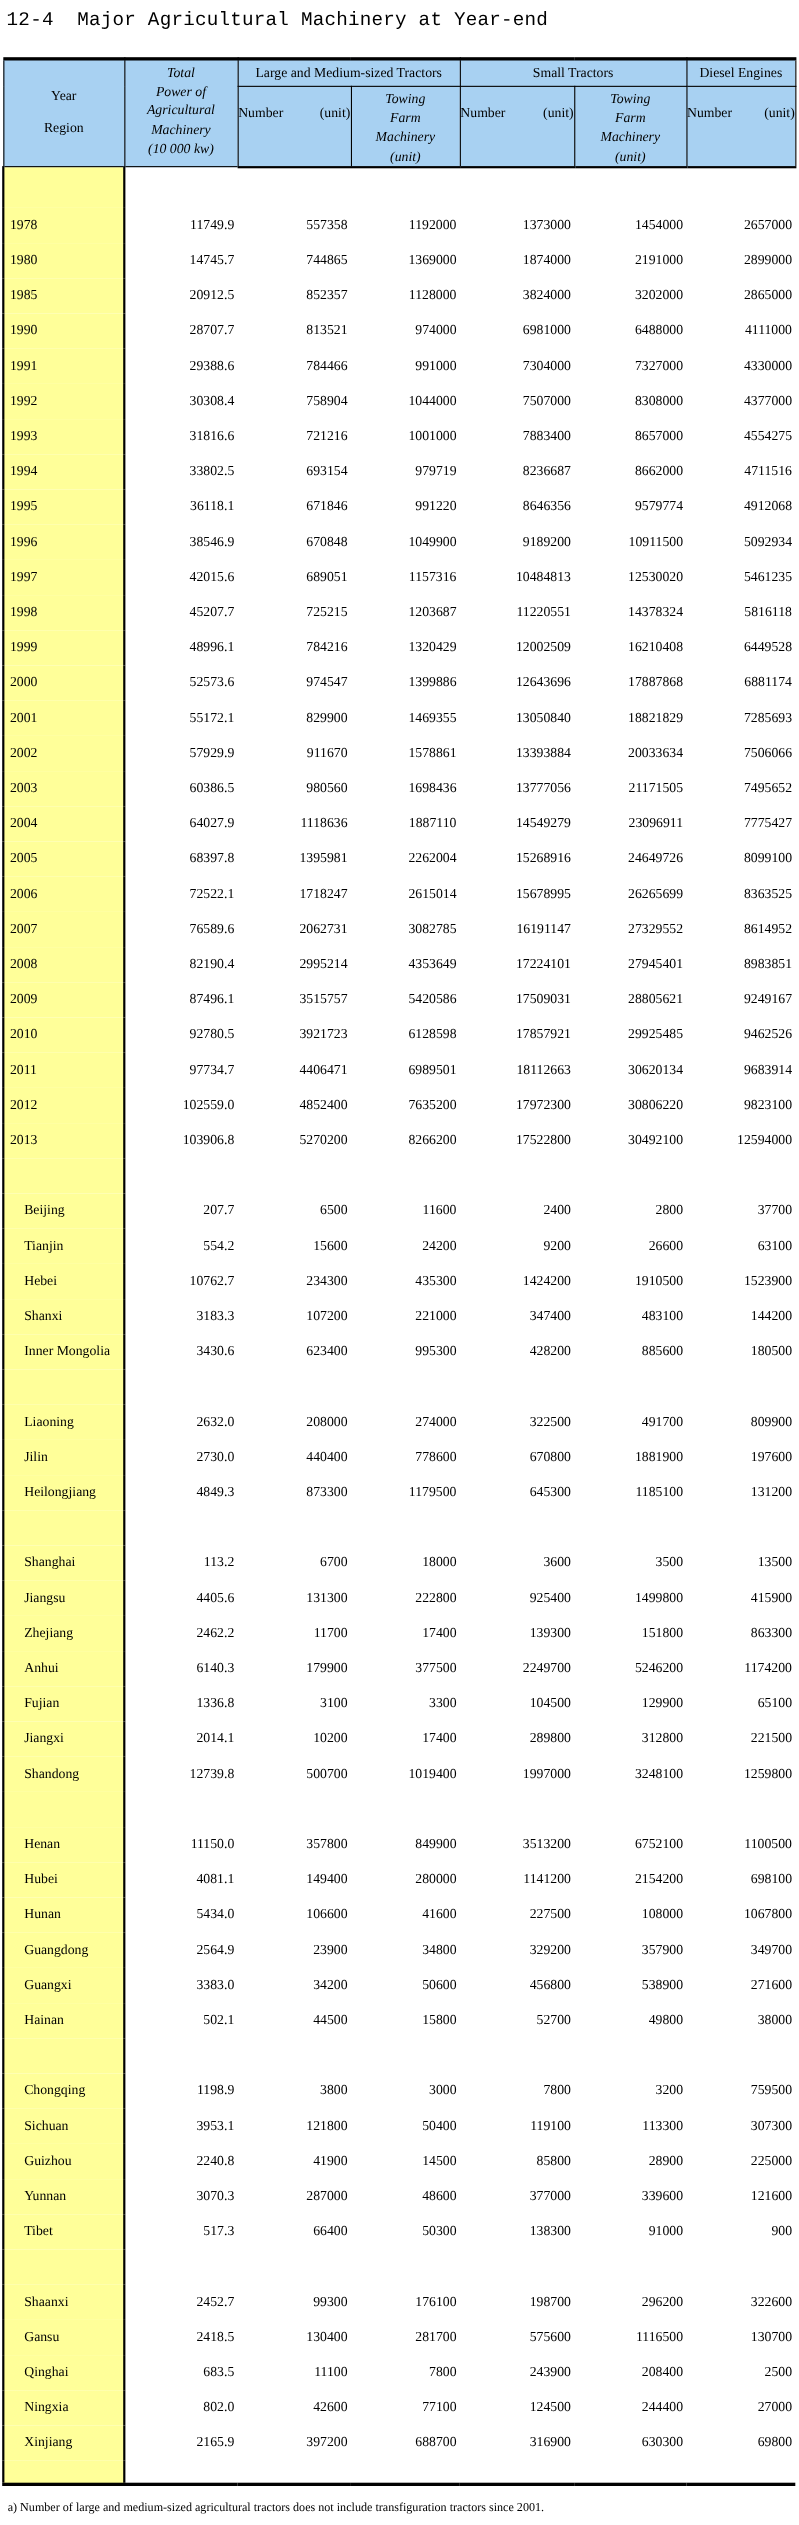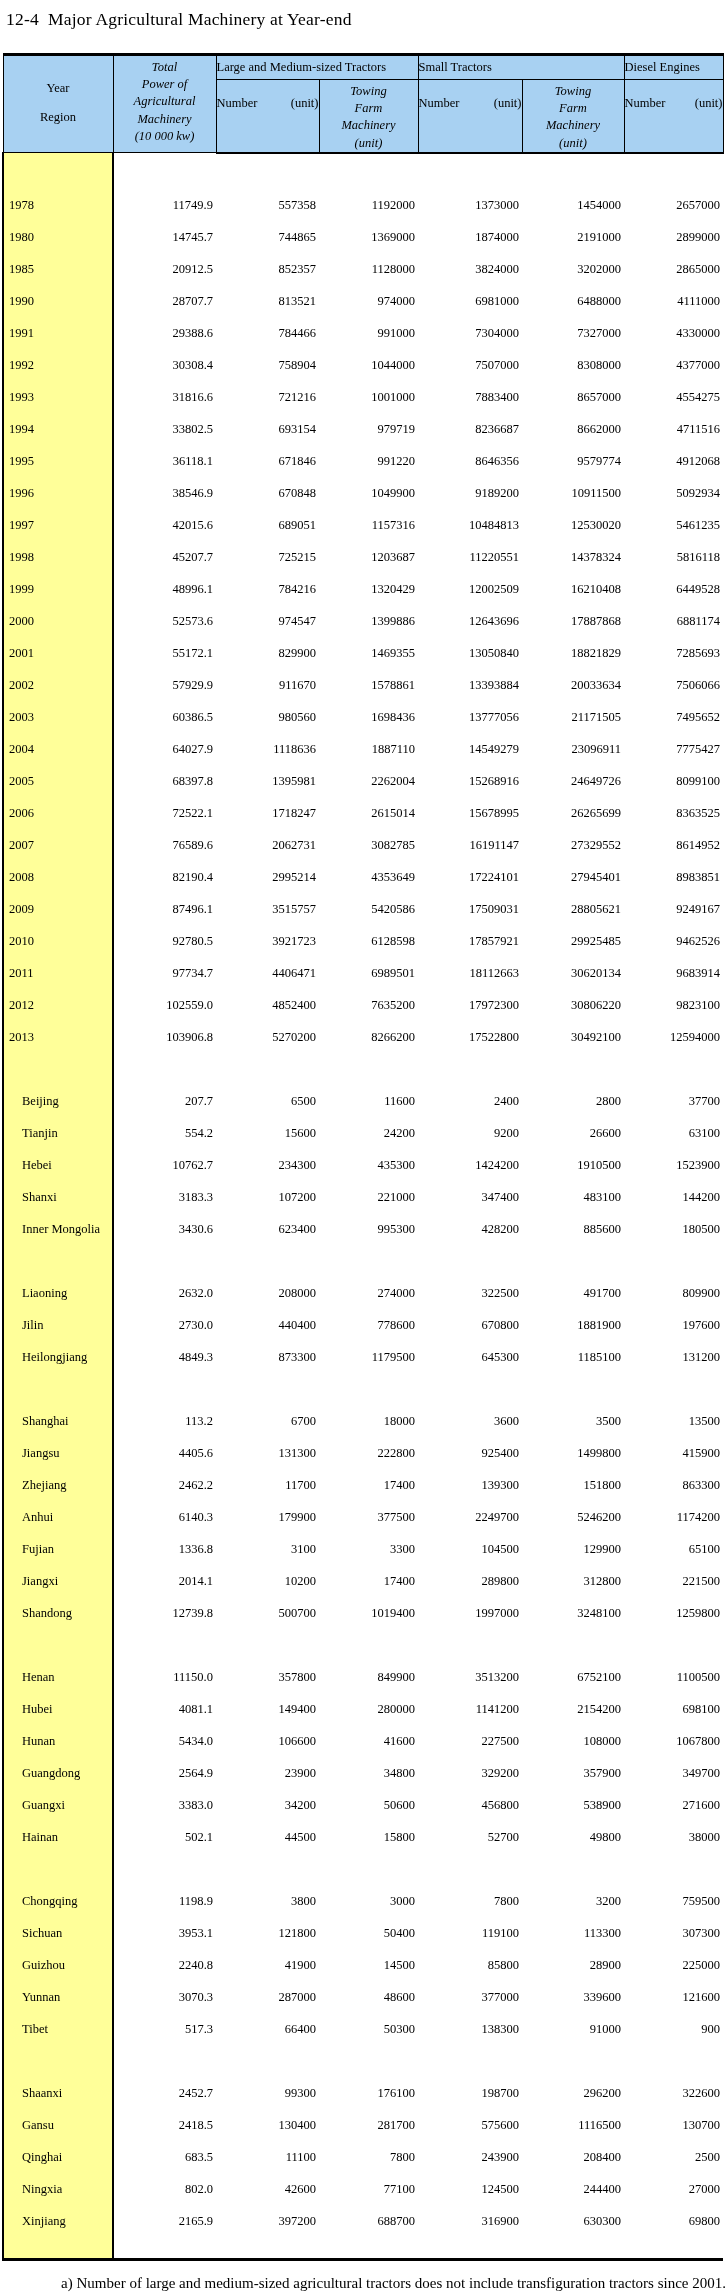--- a/index.html
+++ b/index.html
@@ -1,34 +1,34 @@
 <!DOCTYPE html>
 <html style="--header-bg: #A8D1F2; --stub-bg: #FFFF99; --border: #000000;"><head>
 <meta charset="utf-8">
 <style>
   html,body { margin:0; padding:0; }
   body {
     width:726px; height:2295px; background:#ffffff; color:#000;
     font-family:"Liberation Serif", serif; position:relative; overflow:hidden;
   }
   .title {
-    font-size:17.5px; padding:9px 0 0 6px; white-space:pre; letter-spacing:0.2px;
+    font-size:17.5px; padding:9px 0 0 6px; white-space:pre; letter-spacing:0.2px;font-family:Liberation Mono, monospace;
   }
   table.yb {
     border-collapse:collapse; table-layout:fixed; width:720px;
     margin:23px 0 0 2px;
     border-top:3px solid var(--border,#000);
     border-bottom:3px solid var(--border,#000);
   }
   thead th {
     background:var(--header-bg,#A8D1F2);
     border:1px solid var(--border,#000);
     font-weight:normal; font-size:12.5px; padding:0; vertical-align:top;
   }
-  tr.h1 th.grp { height:23px; vertical-align:middle; text-align:left; }
+  tr.h1 th.grp { height:23px; vertical-align:middle; text-align:center; }
   tr.h2 th { height:68px; border-bottom:2px solid var(--border,#000); }
   th.stub-h { vertical-align:top; text-align:center; }
   th.stub-h .l1 { margin-top:24px; line-height:17px; }
   th.stub-h .l2 { margin-top:12px; line-height:17px; }
   .lines { padding-top:3px;font-style:italic; }
   .lines div { line-height:17.2px; text-align:center; }
   .numcell { display:flex; flex-direction:row; justify-content:space-between;
              height:100%; box-sizing:border-box; padding:15px 0 4px 0; }
   .numcell div { text-align:center; line-height:16px; }
   tbody td { font-size:12.5px; height:32px; padding:0; vertical-align:middle; }
@@ -36,21 +36,21 @@
     background:var(--stub-bg,#FFFF99);
     border-left:2px solid var(--border,#000);
     border-right:2px solid var(--border,#000);
     padding-left:5px;
   }
   tbody tr.region-row td.stub { padding-left:18px; }
   tbody td.val { text-align:right; padding-right:3px; }
   tbody tr.sp-top td { height:36px; }
   tbody tr.sp-group td { height:32px; }
   tbody tr.sp-bottom td { height:20px; }
-  .footnote { margin:14px 0 0 20px; font-size:15px;text-align:right; }
+  .footnote { margin:14px 0 0 7px; font-size:11px; }
 </style>
 </head>
 <body>
 
 <div class="title">12-4  Major Agricultural Machinery at Year-end</div>
 
 <table class="yb">
   <colgroup>
     <col style="width:110px">
       <col style="width:103px">

